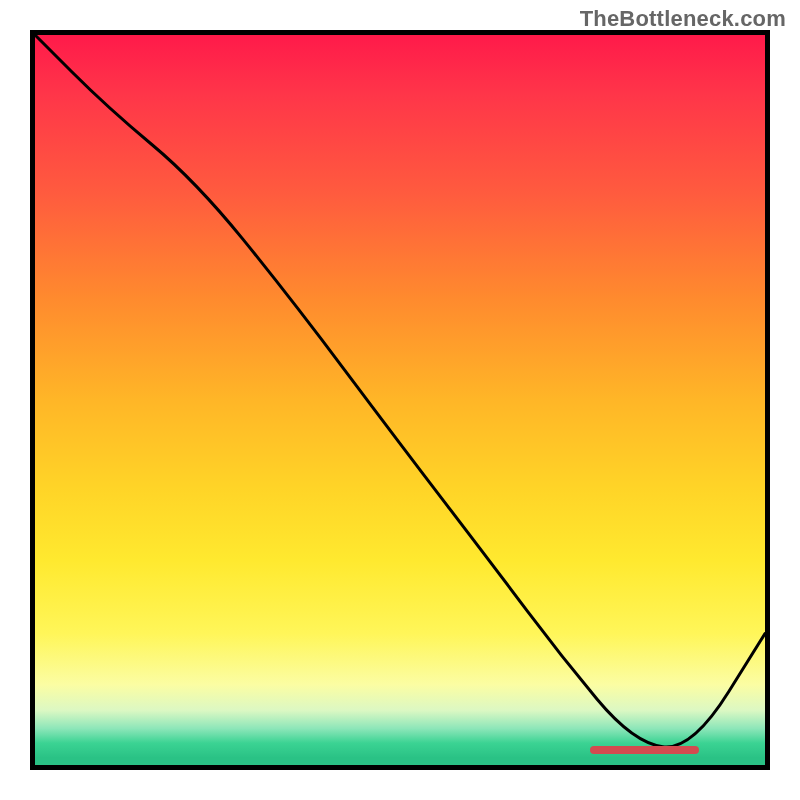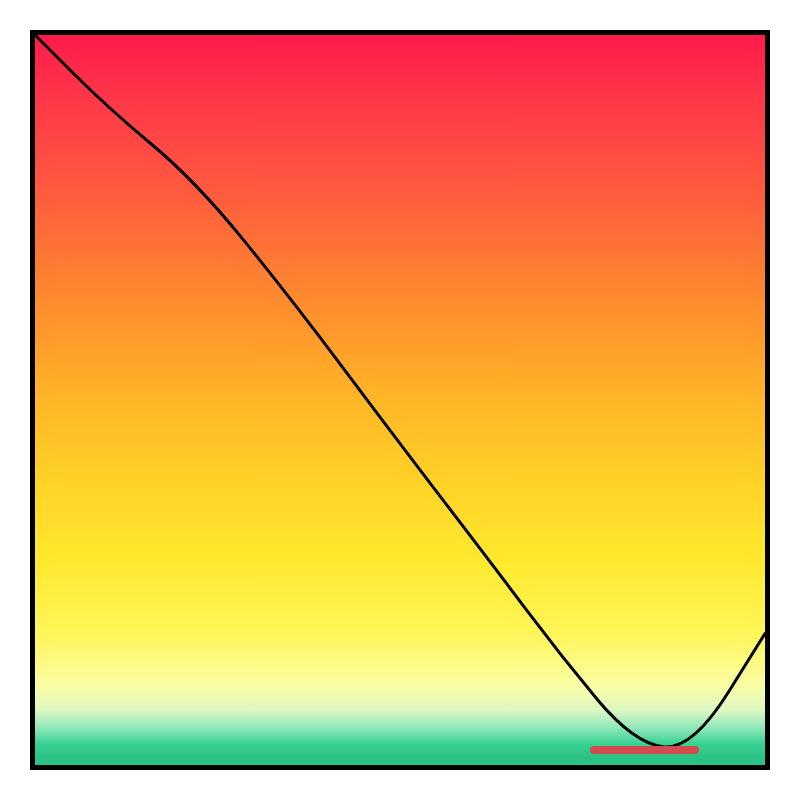--- a/index.html
+++ b/index.html
@@ -61,20 +61,21 @@
   .minimum-marker {
     position: absolute;
     height: 8px;
     background: #d34b4f;
     border-radius: 4px;
   }
 </style>
 </head>
 <body>
 <div class="wrap">
+  <div class="watermark">TheBottleneck.com</div>
 
   <div class="plot">
 
     <svg class="curve" viewBox="0 0 730 730" preserveAspectRatio="none">
       <path id="curvePath" fill="none" stroke="#000" stroke-width="3" stroke-linecap="round" stroke-linejoin="round" d="M 0 0 Q 0 0 36.5 36.5 Q 73 73 116.8 109.5 Q 160.6 146 208.04999999999998 204.4 Q 255.49999999999997 262.8 310.25 335.8 Q 365 408.8 412.45 470.85 Q 459.9 532.9 492.75 576.7 Q 525.6 620.5 562.0999999999999 664.3 Q 598.5999999999999 708.1 627.8 711.75 Q 657 715.4 693.5 657 T 730 598.6"></path>
     </svg>
 
     <div id="minMarker" class="minimum-marker" style="left: 554.8px; width: 109.5px; top: 711.4px;"></div>
   </div>
 </div>

